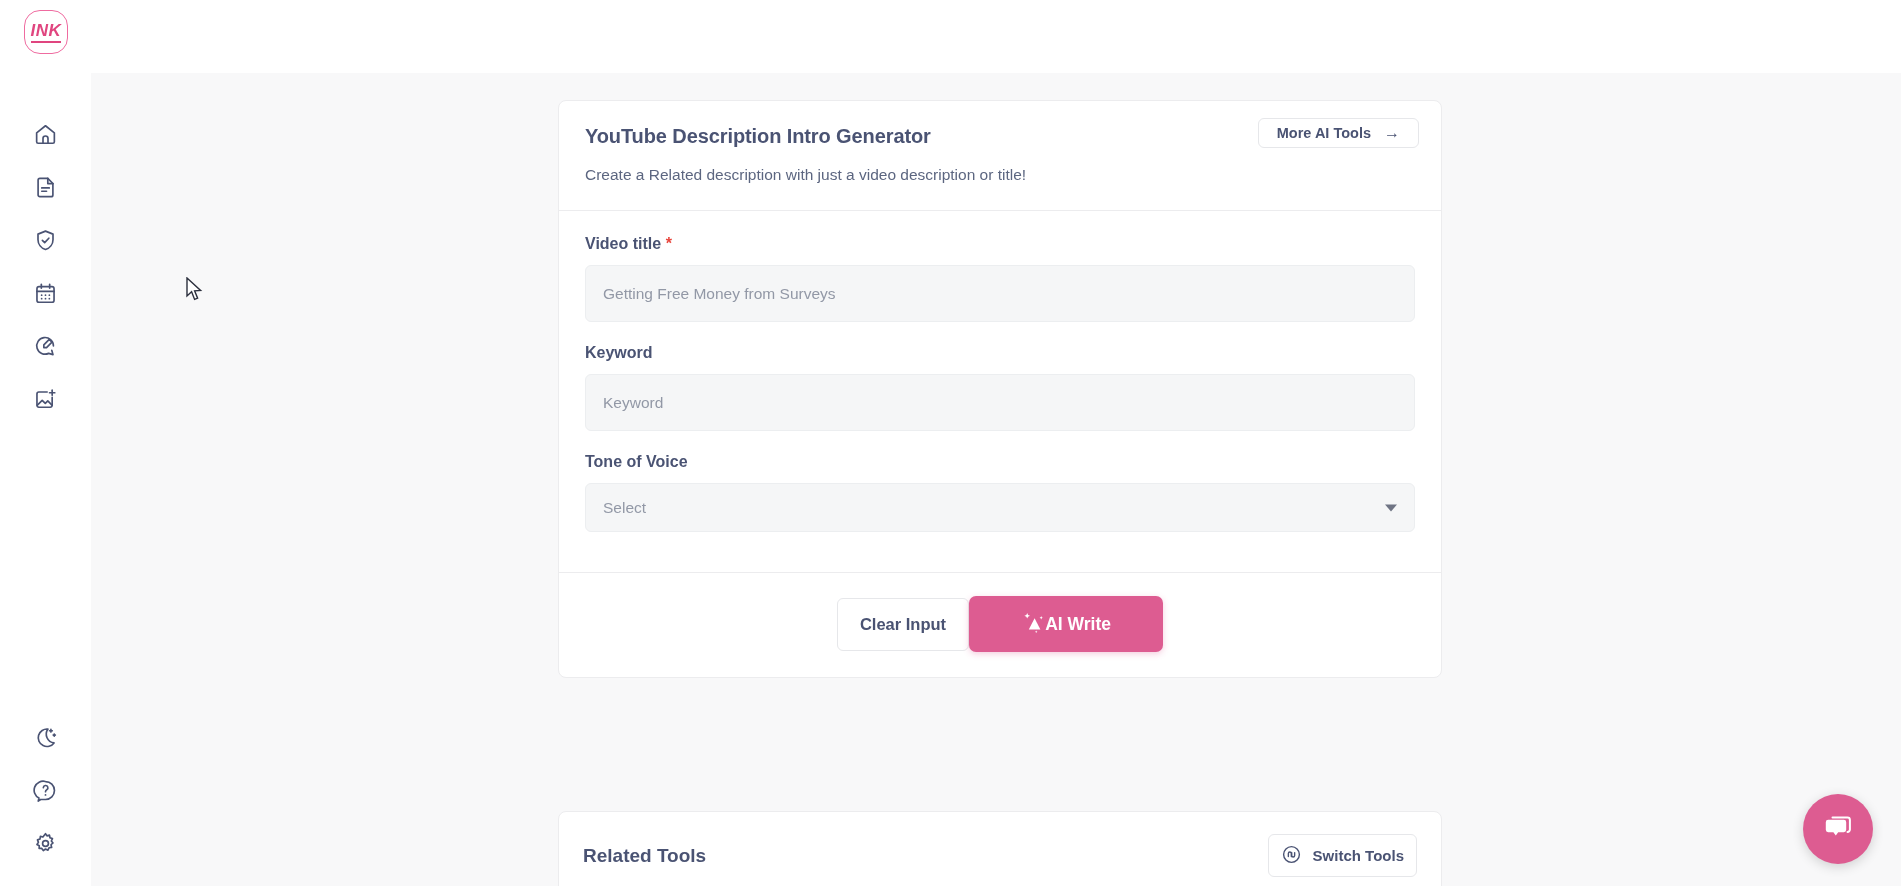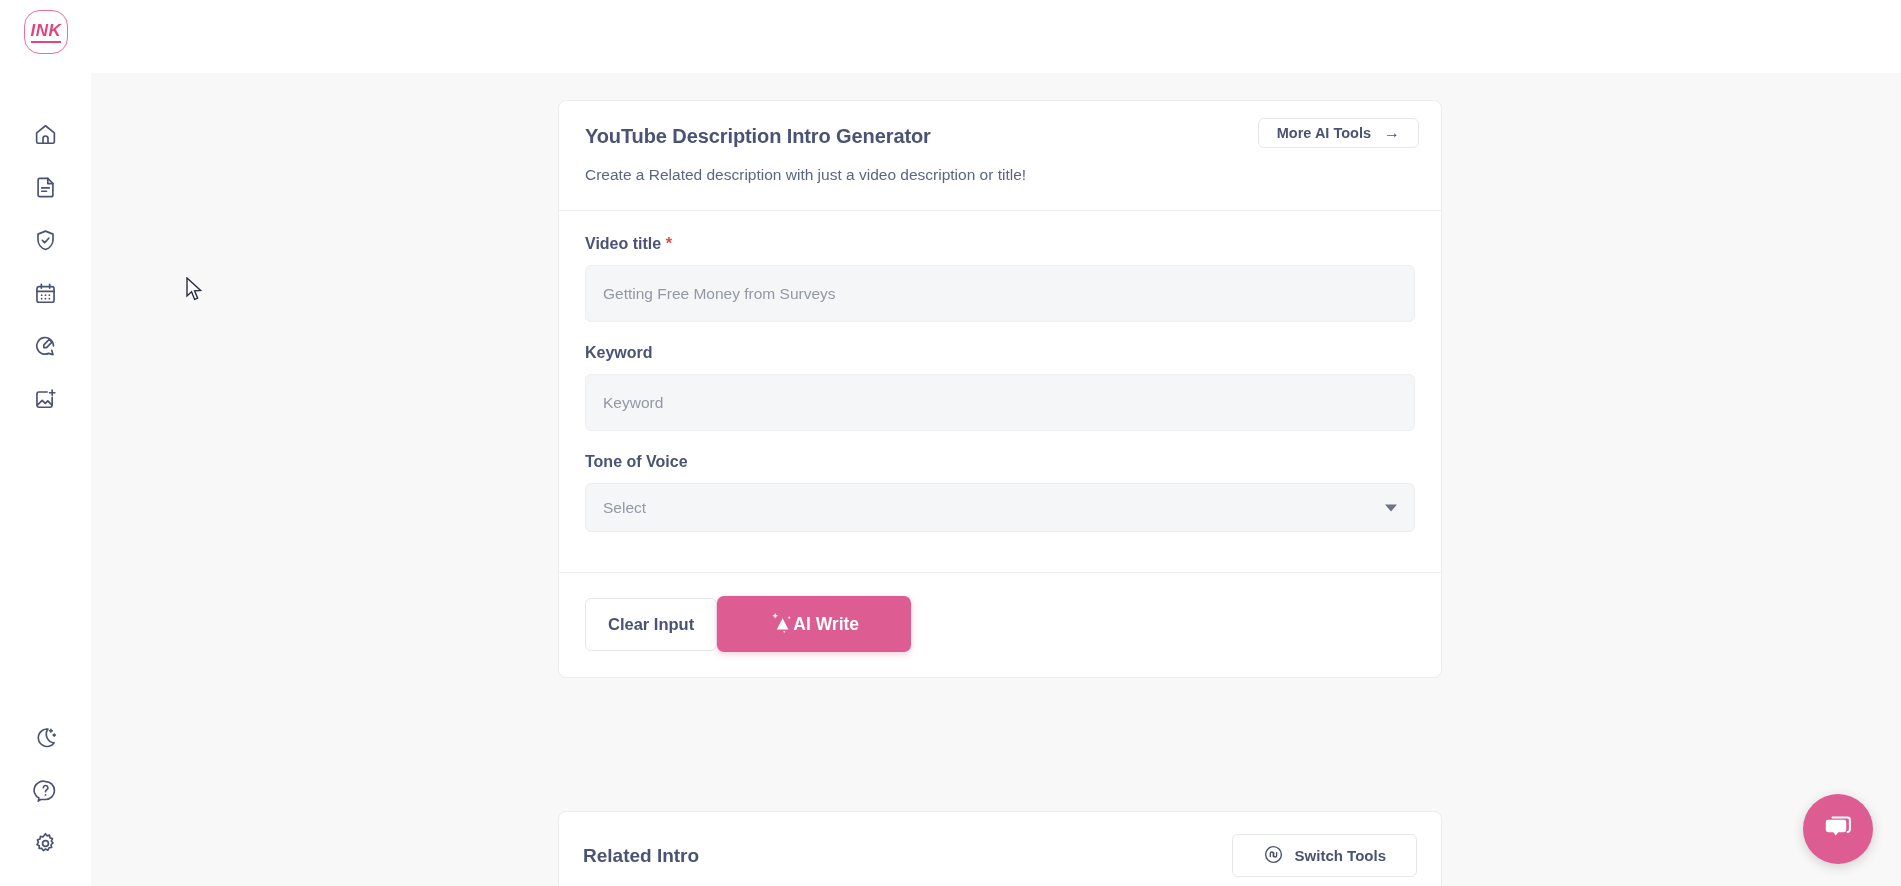--- a/index.html
+++ b/index.html
@@ -189,21 +189,21 @@
     border-left: 6px solid transparent;
     border-right: 6px solid transparent;
     border-top: 7px solid #6f7484;
     pointer-events: none;
   }
 
   .card-foot {
     padding: 23px 26px 25px 26px;
     display: flex;
     align-items: center;
-    justify-content: flex-start;
+    justify-content: center;
   }
   .btn-clear {
     height: 53px;
     padding: 0 22px;
     background: #ffffff;
     border: 1px solid #e6e7ea;
     border-radius: 6px;
     font-size: 16.5px;
     font-weight: 700;
     color: #4a5373;
@@ -245,21 +245,21 @@
     align-items: center;
     justify-content: space-between;
   }
   .rel-title {
     font-size: 19px;
     font-weight: 700;
     color: #4a5373;
   }
   .btn-switch {
     height: 43px;
-    padding: 0 30px;
+    padding: 0 12px;
     background: #ffffff;
     border: 1px solid #e6e7ea;
     border-radius: 6px;
     font-size: 15px;
     font-weight: 700;
     color: #4a5373;
     display: flex;
     align-items: center;
     gap: 11px;
     cursor: pointer;
@@ -351,21 +351,21 @@
             </svg>
           </span>
           <span>AI Write</span>
         </button>
       </div>
 
     </div>
 
     <div class="card2">
       <div class="card2-head">
-        <div class="rel-title">Related Intro</div>
+        <div class="rel-title">Related Tools</div>
         <button class="btn-switch">
           <span>
             <svg width="21" height="21" viewBox="0 0 24 24" fill="none" stroke="#4a5373" stroke-width="1.6">
               <circle cx="12" cy="12" r="9"></circle>
               <path d="M8.4 14.2 v-3.4 a1.7 1.7 0 0 1 3.4 0 v3.4" stroke-linecap="round"></path>
               <path d="M15.6 9.8 v3.4 a1.7 1.7 0 0 1 -3.4 0 v-3.4" stroke-linecap="round"></path>
             </svg>
           </span>
           <span>Switch Tools</span>
         </button>

